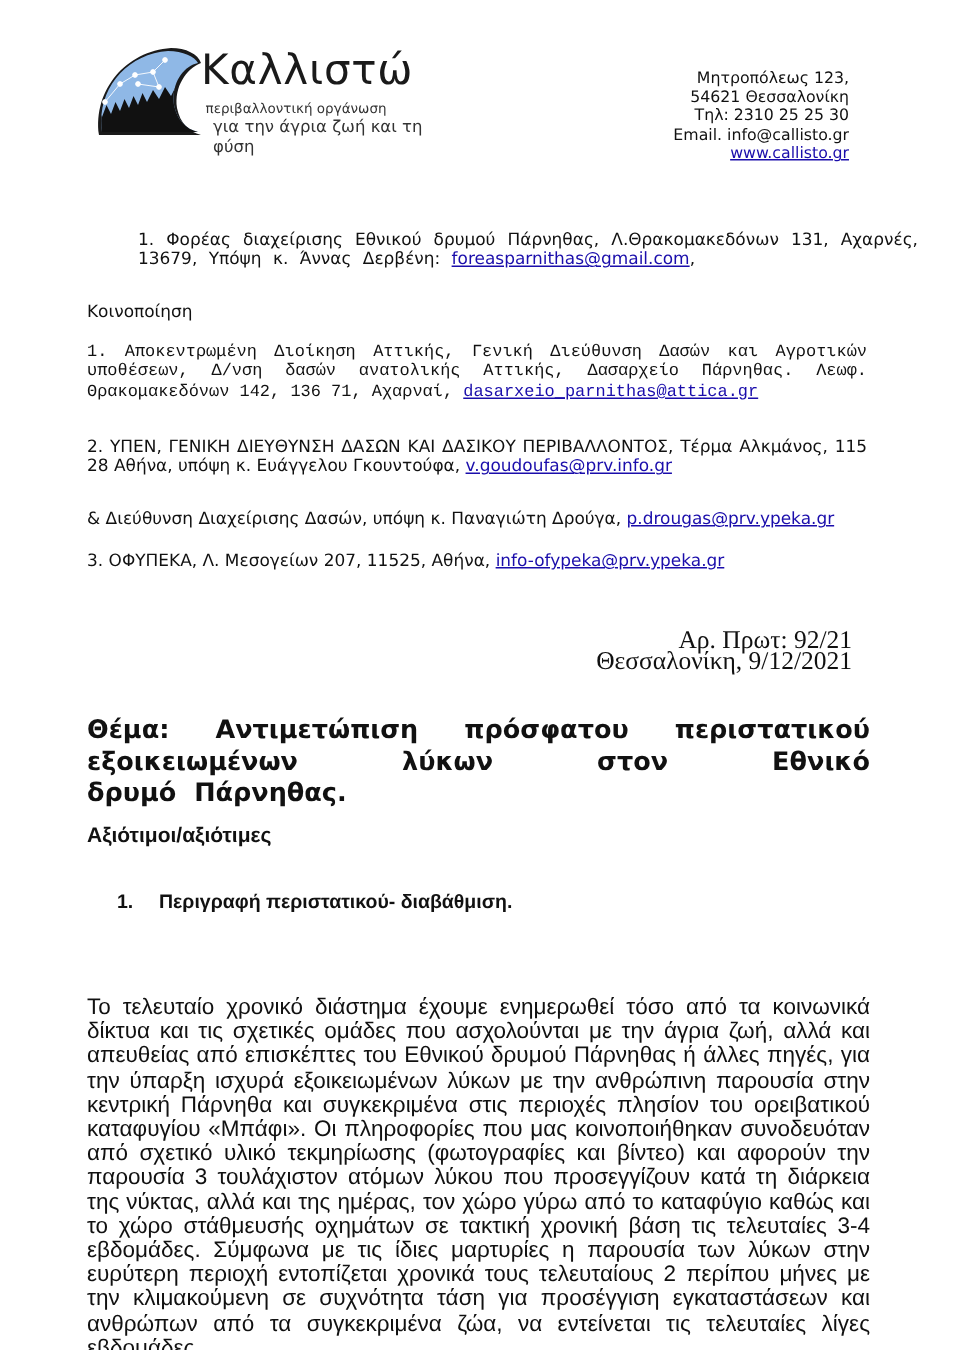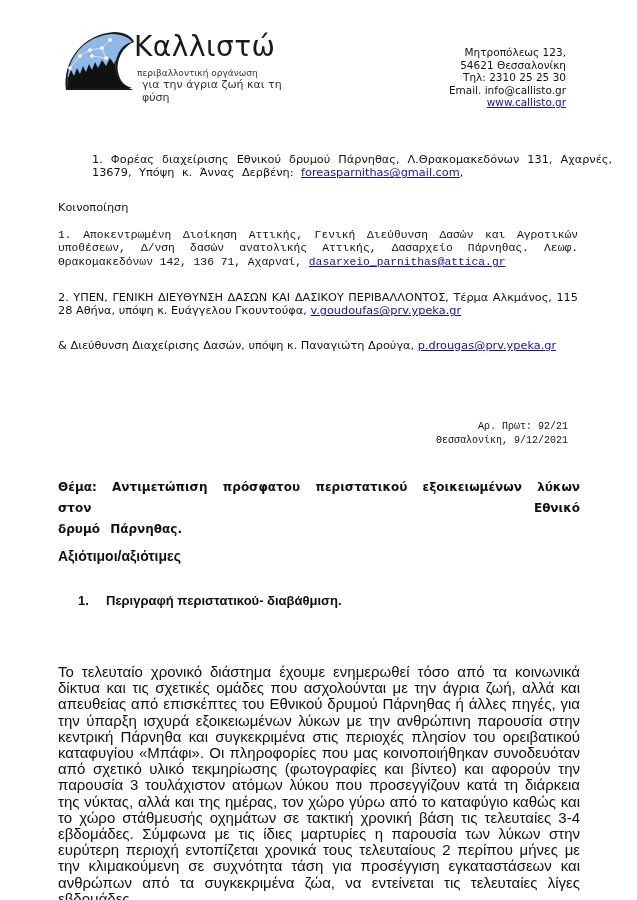--- a/index.html
+++ b/index.html
@@ -13,23 +13,23 @@
   .logo-tag1 { position: absolute; left: 75px; top: 42px; font-family: "DejaVu Sans", sans-serif; font-size: 9px; color: #333; }
   .logo-tag2 { position: absolute; left: 80px; top: 52px; font-family: "DejaVu Sans", sans-serif; font-size: 11px; color: #333; }
 
   
   .contact { position: absolute; right: 46px; top: 46px; text-align: right; font-family: "DejaVu Sans", sans-serif; font-size: 10.5px; line-height: 12.6px; color: #111; }
   .contact a { color: #1a0dab; text-decoration: underline; }
 
   .block { position: absolute; left: 58px; width: 520px; font-family: "DejaVu Sans", sans-serif; font-size: 11.3px; line-height: 13.4px; color: #111; text-align: justify; }
   .block a { color: #1a0dab; text-decoration: underline; }
 
-  .ref { position: absolute; right: 44px; top: 420px; text-align: right; font-family: Liberation Mono, monospace; font-size: 10px; line-height: 14px; }
+  .ref { position: absolute; right: 44px; top: 420px; text-align: right; font-family: Liberation Serif, serif; font-size: 17px; line-height: 14px; }
 
-  .subject { position: absolute; left: 58px; top: 477px; width: 522px; font-family: "DejaVu Sans", sans-serif; font-size: 12px; font-weight: bold; line-height: 21px; text-align: justify; text-align-last: left; word-spacing: 6px; }
+  .subject { position: absolute; left: 58px; top: 477px; width: 522px; font-family: "DejaVu Sans", sans-serif; font-size: 17px; font-weight: bold; line-height: 21px; text-align: justify; text-align-last: left; word-spacing: 6px; }
   .subject .justify-line { display: block; text-align: justify; text-align-last: justify; }
 
   .greeting { position: absolute; left: 58px; top: 548px; font-family: "Liberation Sans", sans-serif; font-size: 14px; font-weight: bold; }
 
   .section-head { position: absolute; left: 78px; top: 593px; font-family: "Liberation Sans", sans-serif; font-size: 13px; font-weight: bold; }
   .section-head .num { display: inline-block; width: 28px; }
 
   .body-text { position: absolute; left: 58px; top: 616px; width: 522px; font-family: "Liberation Sans", sans-serif; font-size: 15px; line-height: 16.2px; text-align: justify; color: #111; margin-top: 48px; }
 </style>
 </head>
@@ -80,24 +80,27 @@
 
   <div class="block" style="top:153px; word-spacing:4px;margin-left:34px;">
     <span>1. Φορέας διαχείρισης Εθνικού δρυμού Πάρνηθας, Λ.Θρακομακεδόνων 131, Αχαρνές, 13679, Υπόψη κ. Άννας Δερβένη: </span><a>foreasparnithas@gmail.com</a><span>,</span>
   </div>
 
   <div class="block" style="top:201px;">Κοινοποίηση</div>
   <div class="block" style="top:229px;font-family:Liberation Mono, monospace;">
     <span>1. Αποκεντρωμένη Διοίκηση Αττικής, Γενική Διεύθυνση Δασών και Αγροτικών υποθέσεων, Δ/νση δασών ανατολικής Αττικής, Δασαρχείο Πάρνηθας. Λεωφ. Θρακομακεδόνων 142, 136 71, Αχαρναί, </span><a>dasarxeio_parnithas@attica.gr</a>
   </div>
   <div class="block" style="top:291px;">
-    <span>2. ΥΠΕΝ, ΓΕΝΙΚΗ ΔΙΕΥΘΥΝΣΗ ΔΑΣΩΝ ΚΑΙ ΔΑΣΙΚΟΥ ΠΕΡΙΒΑΛΛΟΝΤΟΣ, Τέρμα Αλκμάνος, 115 28 Αθήνα, υπόψη κ. Ευάγγελου Γκουντούφα, </span><a>v.goudoufas@prv.ypeka.gr</a>
+    <span>2. ΥΠΕΝ, ΓΕΝΙΚΗ ΔΙΕΥΘΥΝΣΗ ΔΑΣΩΝ ΚΑΙ ΔΑΣΙΚΟΥ ΠΕΡΙΒΑΛΛΟΝΤΟΣ, Τέρμα Αλκμάνος, 115 28 Αθήνα, υπόψη κ. Ευάγγελου Γκουντούφα, </span><a>v.goudoufas@prv.info.gr</a>
   </div>
   <div class="block" style="top:339px;">
     <span>&amp; Διεύθυνση Διαχείρισης Δασών, υπόψη κ. Παναγιώτη Δρούγα, </span><a>p.drougas@prv.ypeka.gr</a>
+  </div>
+  <div class="block" style="top:367px;">
+    <span>3. ΟΦΥΠΕΚΑ, Λ. Μεσογείων 207, 11525, Αθήνα, </span><a>info-ofypeka@prv.ypeka.gr</a>
   </div>
 
   <div class="ref">
     <div>Αρ. Πρωτ: 92/21</div>
     <div>Θεσσαλονίκη, 9/12/2021</div>
   </div>
 
   <div class="subject">
     <span class="justify-line">Θέμα: Αντιμετώπιση πρόσφατου περιστατικού εξοικειωμένων λύκων στον Εθνικό</span>
     <span>δρυμό Πάρνηθας.</span>

